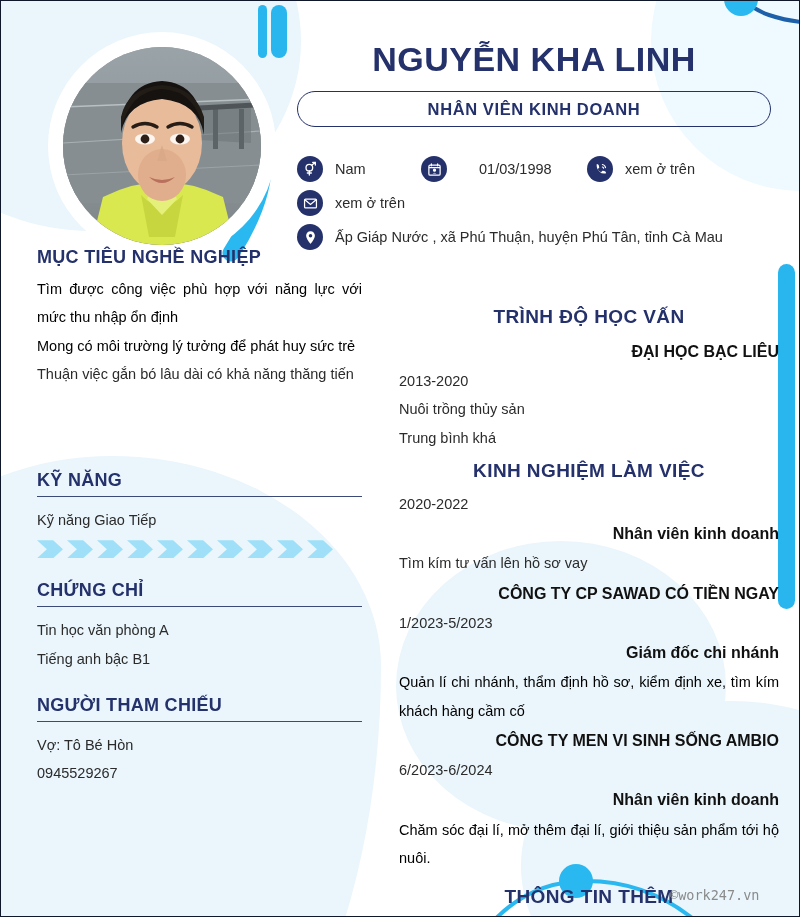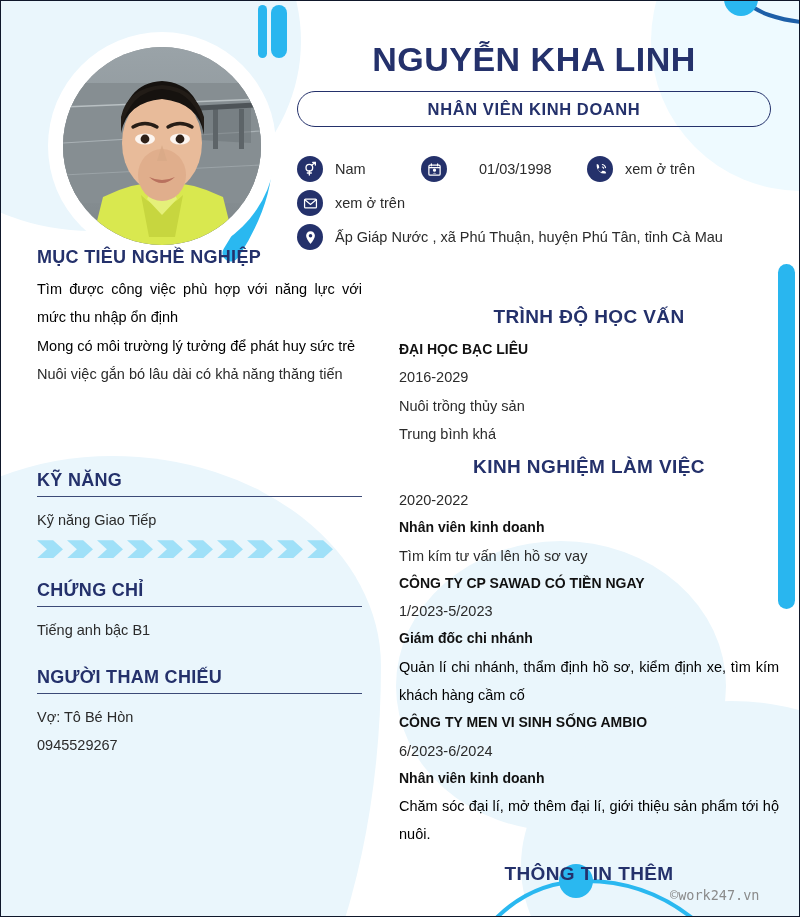--- a/index.html
+++ b/index.html
@@ -150,21 +150,21 @@
   .sec-rule {
     border-bottom: 1.5px solid #3c4a77;
     margin-top: 5px; margin-bottom: 9px;
   }
   .body-text {
     font-size: 14.5px; color: #000000; line-height: 1.95;
     text-align: justify;
   }
   .lh-line { font-size: 14.5px; color: #2b2b2b; line-height: 1.95; }
   .bold-line {
-    font-size: 14px; color: #111111; font-weight: bold; line-height: 1.95;
+    font-size: 16px; color: #111111; font-weight: bold; line-height: 1.95; text-align: right;
   }
   .block-gap { height: 22px; }
 
   
   .chev-row { display: flex; gap: 4px; margin-top: 6px; }
   .chev {
     width: 26px; height: 18px;
     background: #9fe0f8;
     clip-path: polygon(0 0, 62% 0, 100% 50%, 62% 100%, 0 100%, 38% 50%);
   }
@@ -314,21 +314,21 @@
     </div>
   </div>
 
   <div class="col-left">
 
     <section>
       <div class="sec-head-left">MỤC TIÊU NGHỀ NGHIỆP</div>
       <div style="height:7px"></div>
       <div class="body-text">Tìm được công việc phù hợp với năng lực với mức thu nhập ổn định</div>
       <div class="body-text">Mong có môi trường lý tưởng để phát huy sức trẻ</div>
-      <div class="lh-line">Nuôi việc gắn bó lâu dài có khả năng thăng tiến</div>
+      <div class="lh-line">Thuận việc gắn bó lâu dài có khả năng thăng tiến</div>
     </section>
 
     <div style="height:82px"></div>
 
     <section>
       <div class="sec-head-left">KỸ NĂNG</div>
       <div class="sec-rule"></div>
       <div class="lh-line">Kỹ năng Giao Tiếp</div>
       <div class="chev-row">
         <span class="chev"></span>
@@ -342,39 +342,40 @@
         <span class="chev"></span>
         <span class="chev"></span>
       </div>
     </section>
 
     <div class="block-gap"></div>
 
     <section>
       <div class="sec-head-left">CHỨNG CHỈ</div>
       <div class="sec-rule"></div>
+      <div class="lh-line">Tin học văn phòng A</div>
       <div class="lh-line">Tiếng anh bậc B1</div>
     </section>
 
     <div class="block-gap"></div>
 
     <section>
       <div class="sec-head-left">NGƯỜI THAM CHIẾU</div>
       <div class="sec-rule"></div>
       <div class="lh-line">Vợ: Tô Bé Hòn</div>
       <div class="lh-line">0945529267</div>
     </section>
   </div>
 
   <div class="col-right">
 
     <section>
       <div class="sec-head-center">TRÌNH ĐỘ HỌC VẤN</div>
       <div class="bold-line">ĐẠI HỌC BẠC LIÊU</div>
-      <div class="lh-line">2016-2029</div>
+      <div class="lh-line">2013-2020</div>
       <div class="lh-line">Nuôi trồng thủy sản</div>
       <div class="lh-line">Trung bình khá</div>
     </section>
 
     <div style="height:8px"></div>
 
     <section>
       <div class="sec-head-center">KINH NGHIỆM LÀM VIỆC</div>
 
       <div>

